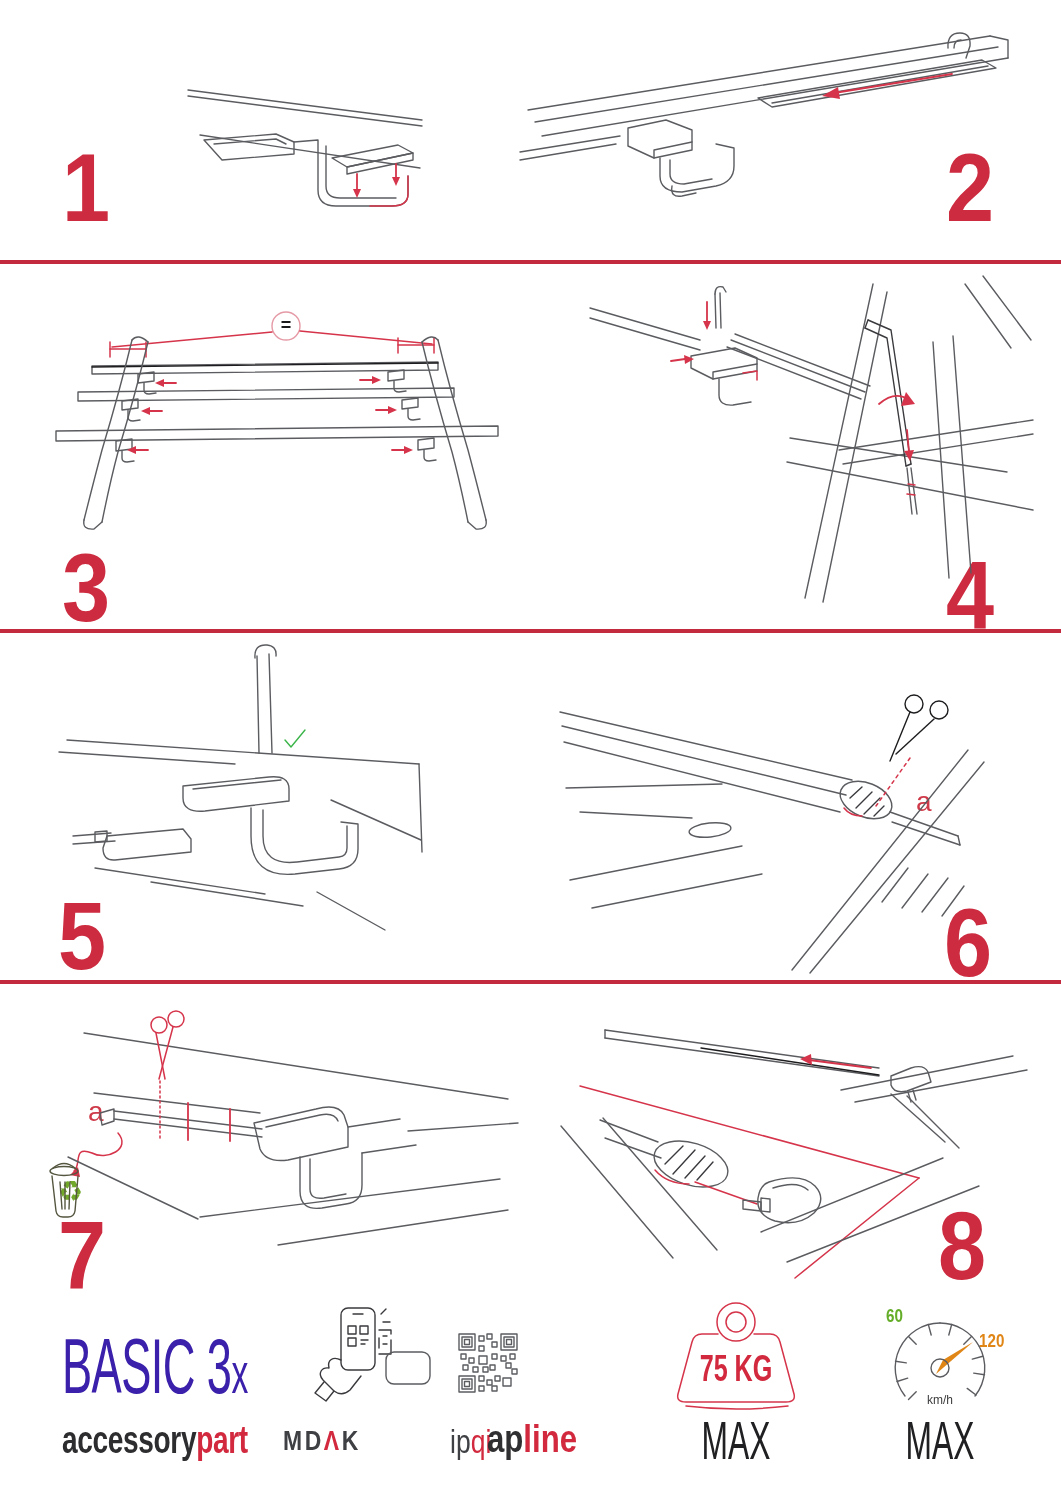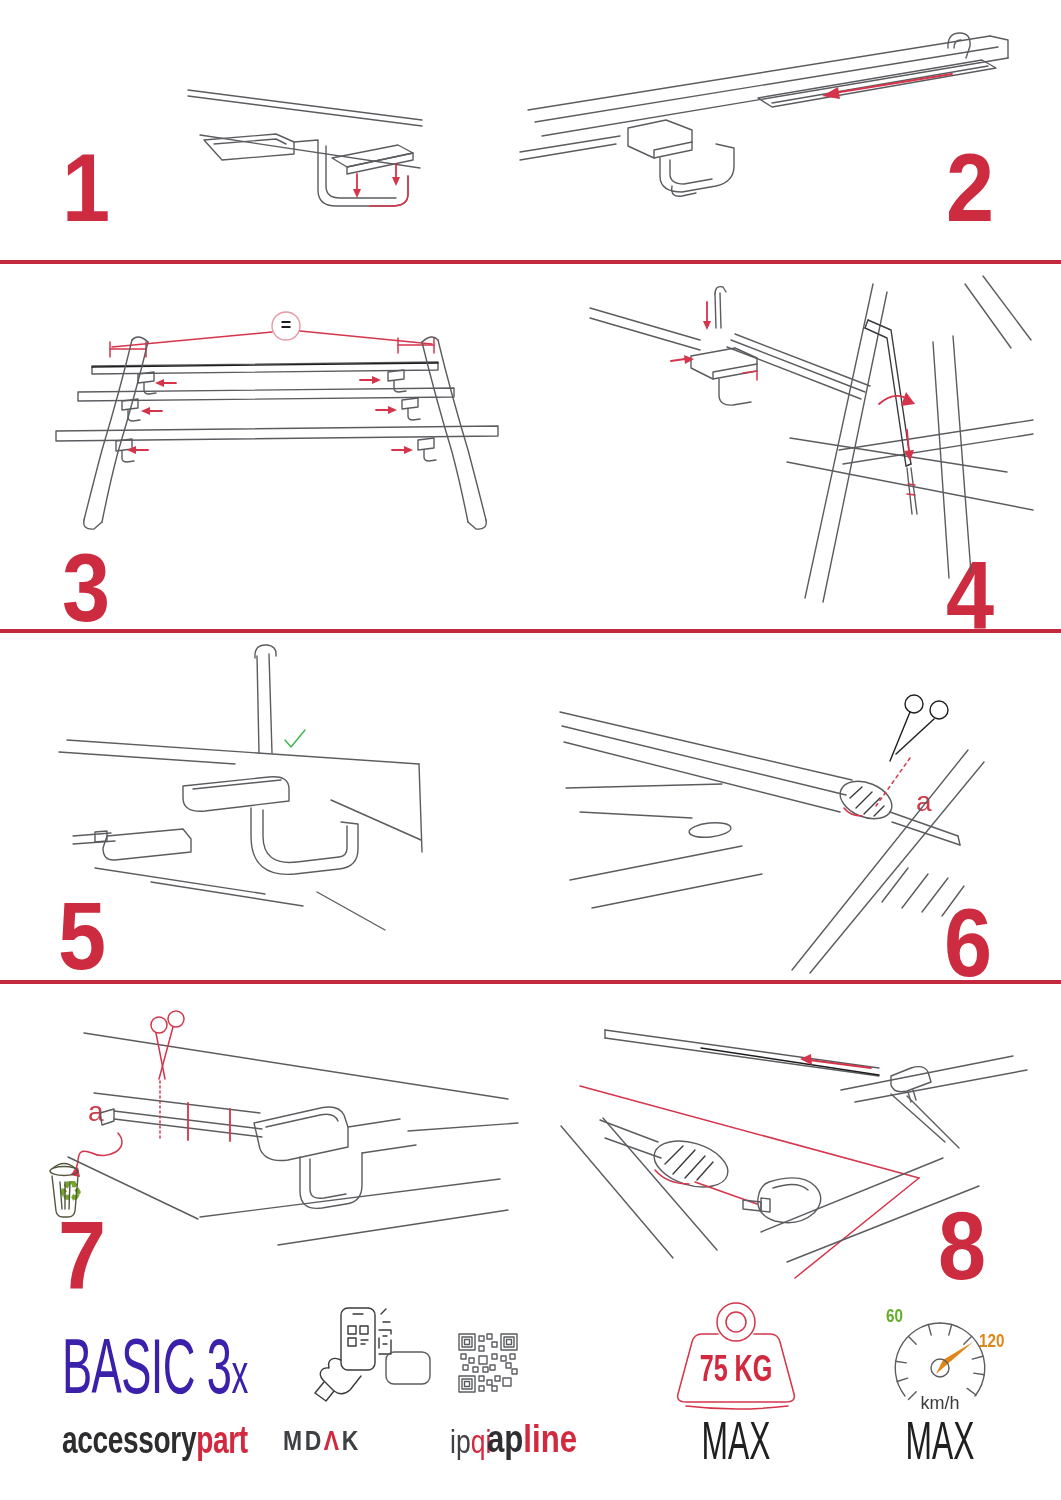--- a/index.html
+++ b/index.html
@@ -36,21 +36,21 @@
   .ipqi{position:absolute;left:450px;top:1424px;font-size:34px;font-weight:400;color:#3f4044;
       transform:scaleX(0.78);transform-origin:left top;line-height:1;white-space:nowrap;}
   .apline{position:absolute;left:487px;top:1420px;font-size:38px;font-weight:700;color:#2f2f31;
       transform:scaleX(0.82);transform-origin:left top;line-height:1;white-space:nowrap;}
   .w75{position:absolute;left:668px;top:1350px;width:136px;text-align:center;font-size:37px;
       font-weight:700;color:#d2293e;transform:scaleX(0.68);transform-origin:center top;line-height:1;}
   .maxw{position:absolute;left:668px;top:1414px;width:136px;text-align:center;font-size:53px;
       font-weight:400;color:#202022;transform:scaleX(0.6);transform-origin:center top;line-height:1;}
   .maxs{position:absolute;left:880px;top:1414px;width:120px;text-align:center;font-size:53px;
       font-weight:400;color:#202022;transform:scaleX(0.6);transform-origin:center top;line-height:1;}
-  .kmh{position:absolute;left:880px;top:1394px;width:120px;text-align:center;font-size:18px;
+  .kmh{position:absolute;left:880px;top:1394px;width:120px;text-align:center;font-size:12px;
       color:#3c3c3e;line-height:1;}
   .sp60{position:absolute;left:886px;top:1306px;font-size:19px;font-weight:700;color:#64ad28;
       transform:scaleX(0.8);transform-origin:left top;line-height:1;}
   .sp120{position:absolute;left:979px;top:1331px;font-size:19px;font-weight:700;color:#e08617;
       transform:scaleX(0.8);transform-origin:left top;line-height:1;}
 </style>
 </head>
 <body>
 
 <div class="page">

